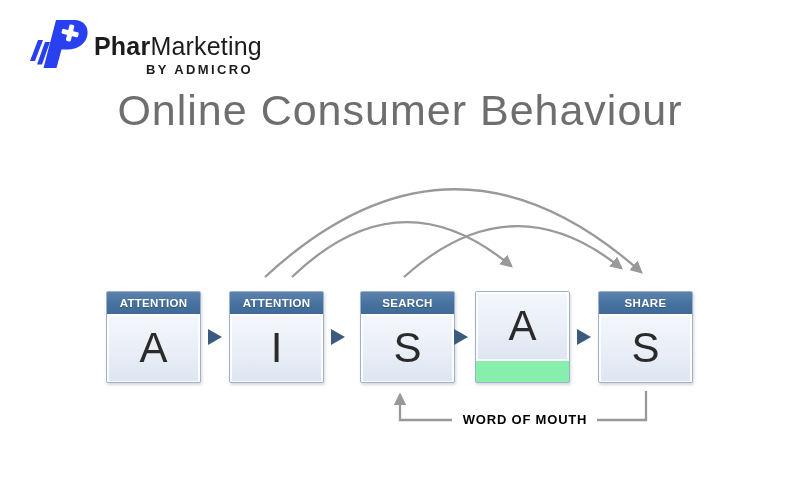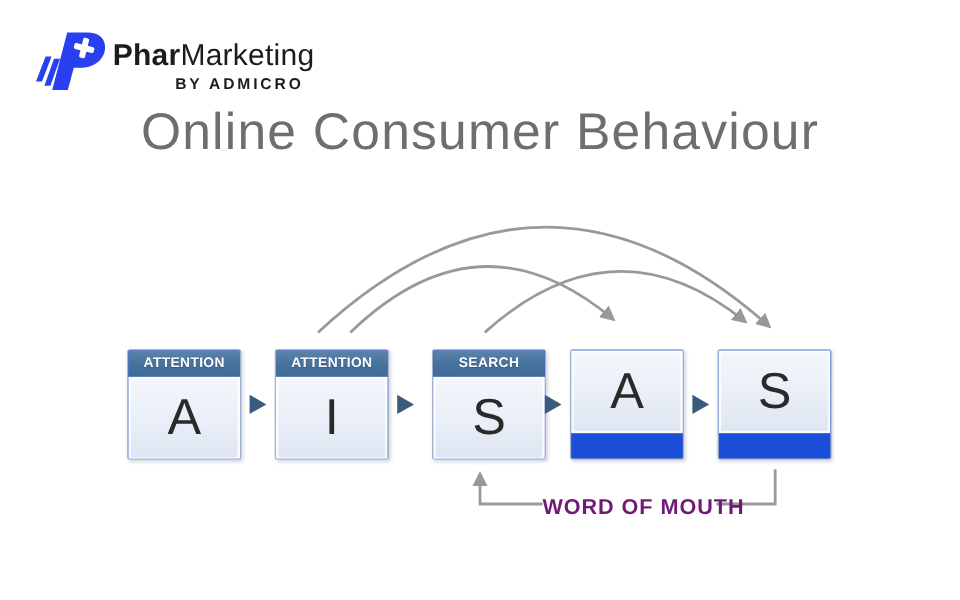--- a/index.html
+++ b/index.html
@@ -13,21 +13,21 @@
     background: #ffffff;
     overflow: hidden;
   }
 
   
   .logo {
     position: absolute;
     left: 28px;
     top: 12px;
     display: flex;
-    align-items: flex-end;
+    align-items: flex-start;
   }
   .logo-icon { width: 62px; height: 58px; }
   .logo-text { margin-left: 4px; margin-top: 20px; }
   .brand-line {
     font-size: 25px;
     color: #1c1c1e;
     letter-spacing: 0.2px;
     white-space: nowrap;
   }
   .brand-bold { font-weight: 700; }
@@ -66,21 +66,21 @@
   
   .stage {
     position: absolute;
     top: 291px;
     width: 95px;
     height: 92px;
     border: 1px solid #9fb0cd;
     border-radius: 2px;
     box-shadow: 1px 2px 3px rgba(90,100,130,0.25);
     overflow: hidden;
-    background: #1d4ed8;
+    background: #86efac;
   }
   .stage-header {
     height: 22px;
     background: linear-gradient(180deg, #5d83ad 0%, #44709d 60%, #416c99 100%);
     color: #ffffff;
     font-size: 11.5px;
     font-weight: 700;
     letter-spacing: 0.3px;
     display: flex;
     align-items: center;
@@ -122,24 +122,24 @@
   .flow-arrow-3 { left: 454px; }
   .flow-arrow-4 { left: 577px; }
 
   
   .wom-label {
     position: absolute;
     left: 452px;
     top: 412px;
     width: 146px;
     text-align: center;
-    font-size: 18px;
+    font-size: 13px;
     font-weight: 700;
     letter-spacing: 0.8px;
-    color: #701a75;
+    color: #000000;
     white-space: nowrap;
   }
 </style>
 </head>
 <body>
 
 <div class="page">
 
   <div class="logo">
     <svg class="logo-icon" viewBox="0 0 60 58" aria-hidden="true">
@@ -196,20 +196,21 @@
     <div class="stage-body">
         <span class="stage-letter">S</span>
       </div>
   </div>
   <div class="stage stage-4">
     <div class="stage-body">
         <span class="stage-letter">A</span>
       </div>
   </div>
   <div class="stage stage-5">
+    <div class="stage-header">SHARE</div>
     <div class="stage-body">
         <span class="stage-letter">S</span>
       </div>
   </div>
 
   <div class="flow-arrow flow-arrow-1"></div>
   <div class="flow-arrow flow-arrow-2"></div>
   <div class="flow-arrow flow-arrow-3"></div>
   <div class="flow-arrow flow-arrow-4"></div>
 

